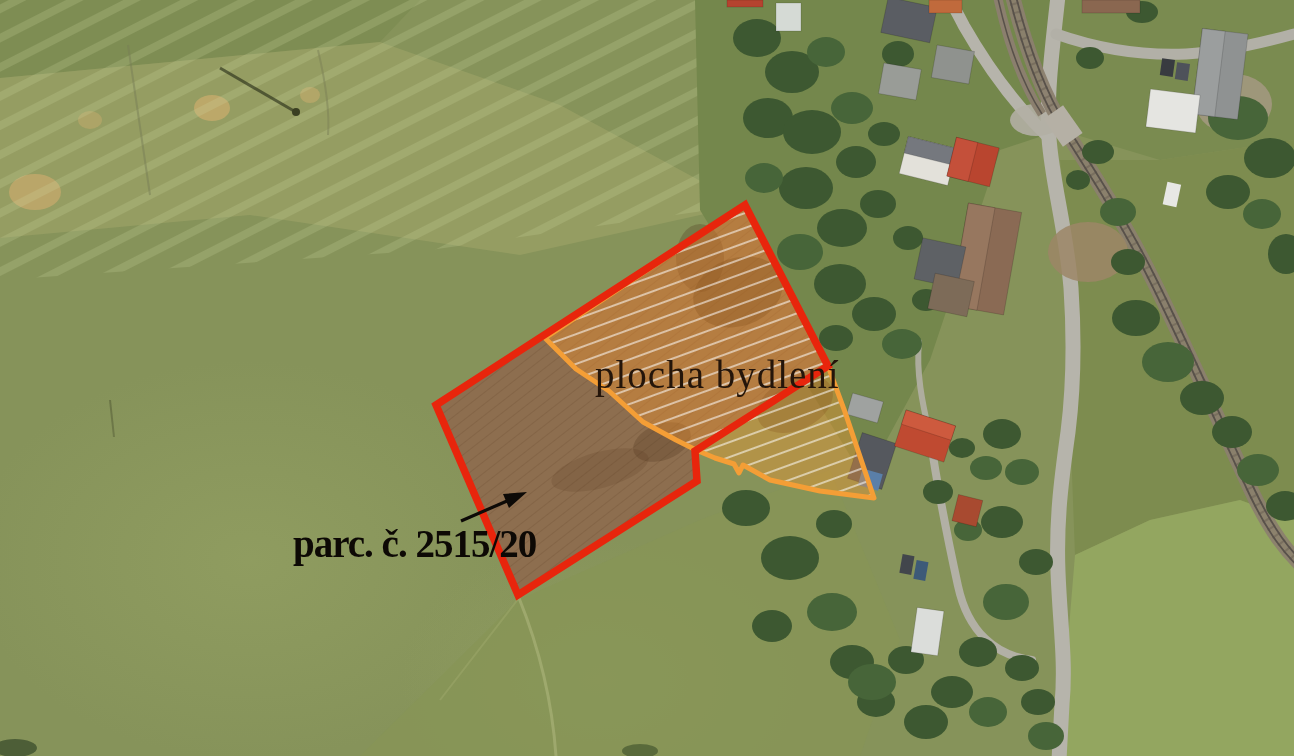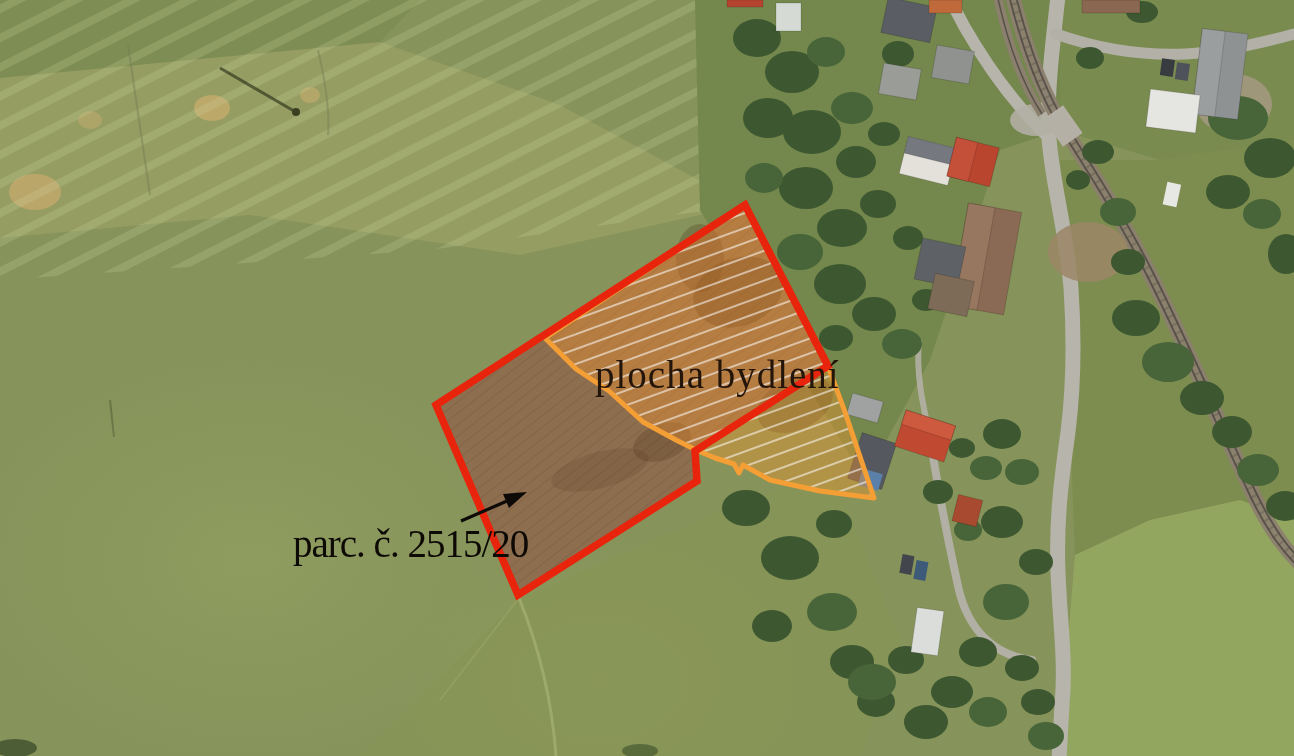--- a/index.html
+++ b/index.html
@@ -2,21 +2,21 @@
 <html><head>
 <meta charset="utf-8">
 <style>
   html,body{margin:0;padding:0;background:#222;}
   .stage{position:relative;width:1294px;height:756px;overflow:hidden;
          font-family:"Liberation Serif","DejaVu Serif",serif;}
   .stage svg{position:absolute;left:0;top:0;width:1294px;height:756px;display:block;}
   .map-label{position:absolute;white-space:nowrap;pointer-events:none;}
   .zone-label{left:595px;top:341px;font-size:39px;font-weight:500;
               letter-spacing:1px;color:#24150a;margin-top:11px;}
-  .parcel-label{left:293px;top:521px;font-size:39px;font-weight:400;
+  .parcel-label{left:293px;top:521px;font-size:39px;font-weight:700;
                 letter-spacing:-1px;color:#0d0905;}
 </style>
 </head>
 <body>
 
 <div class="stage">
 <svg viewBox="0 0 1294 756" aria-hidden="true">
   <defs>
     <pattern id="hatch" width="14" height="14" patternUnits="userSpaceOnUse" patternTransform="rotate(-20)">
       <path d="M0 7 H14" stroke="rgba(255,255,255,0.6)" stroke-width="1.8"></path>

